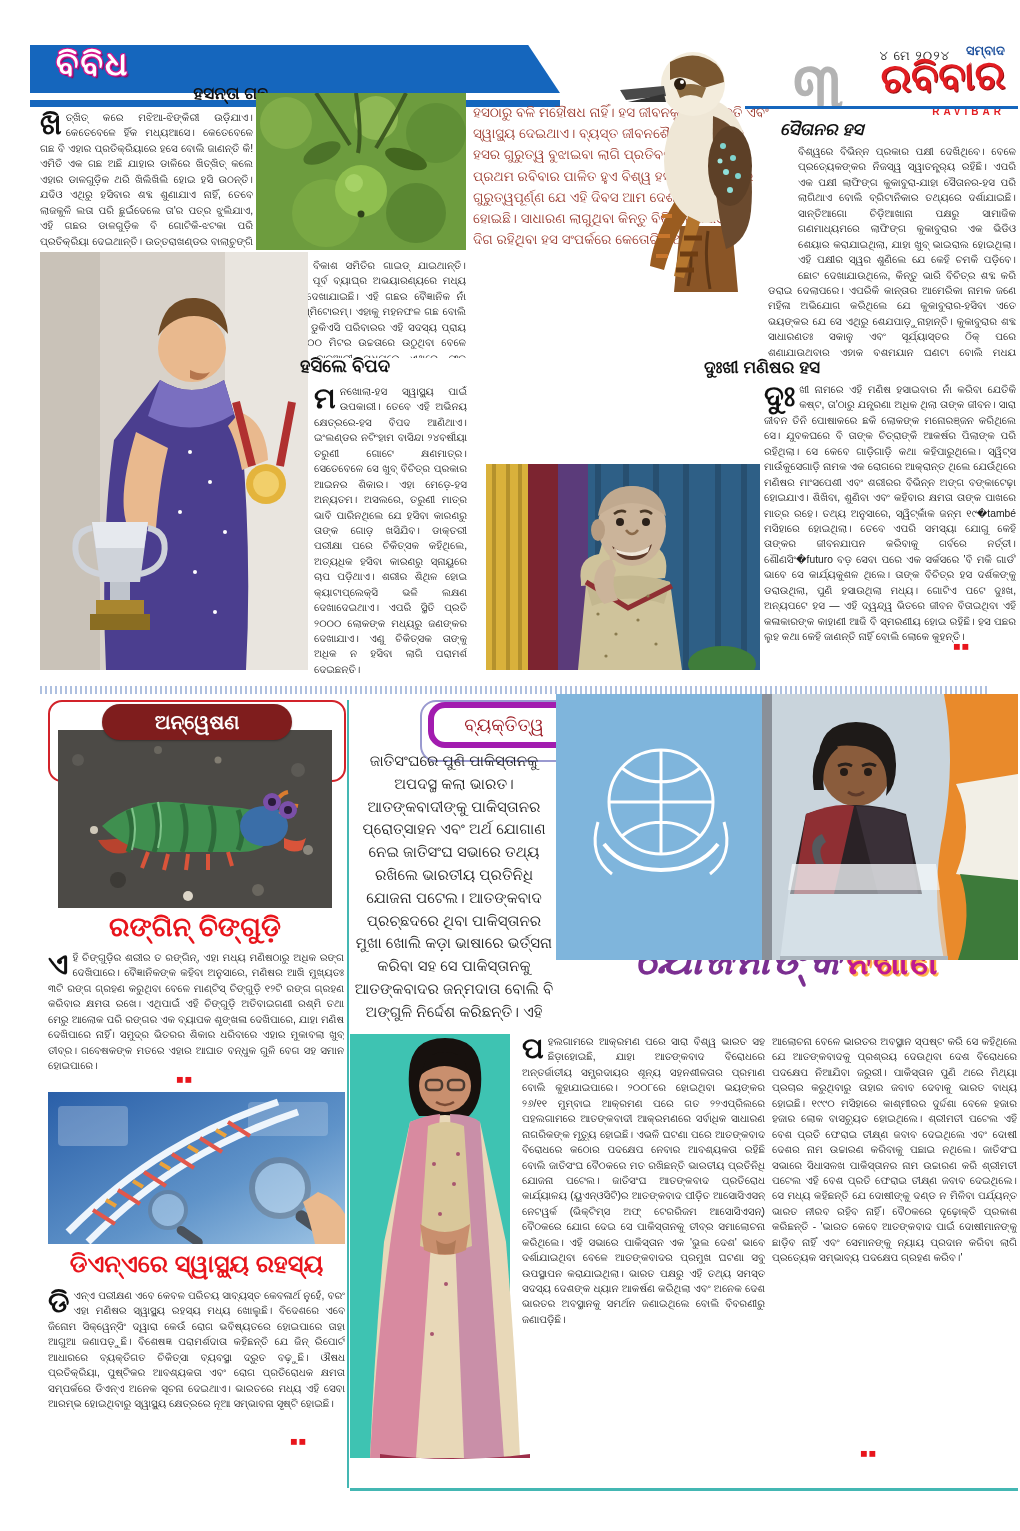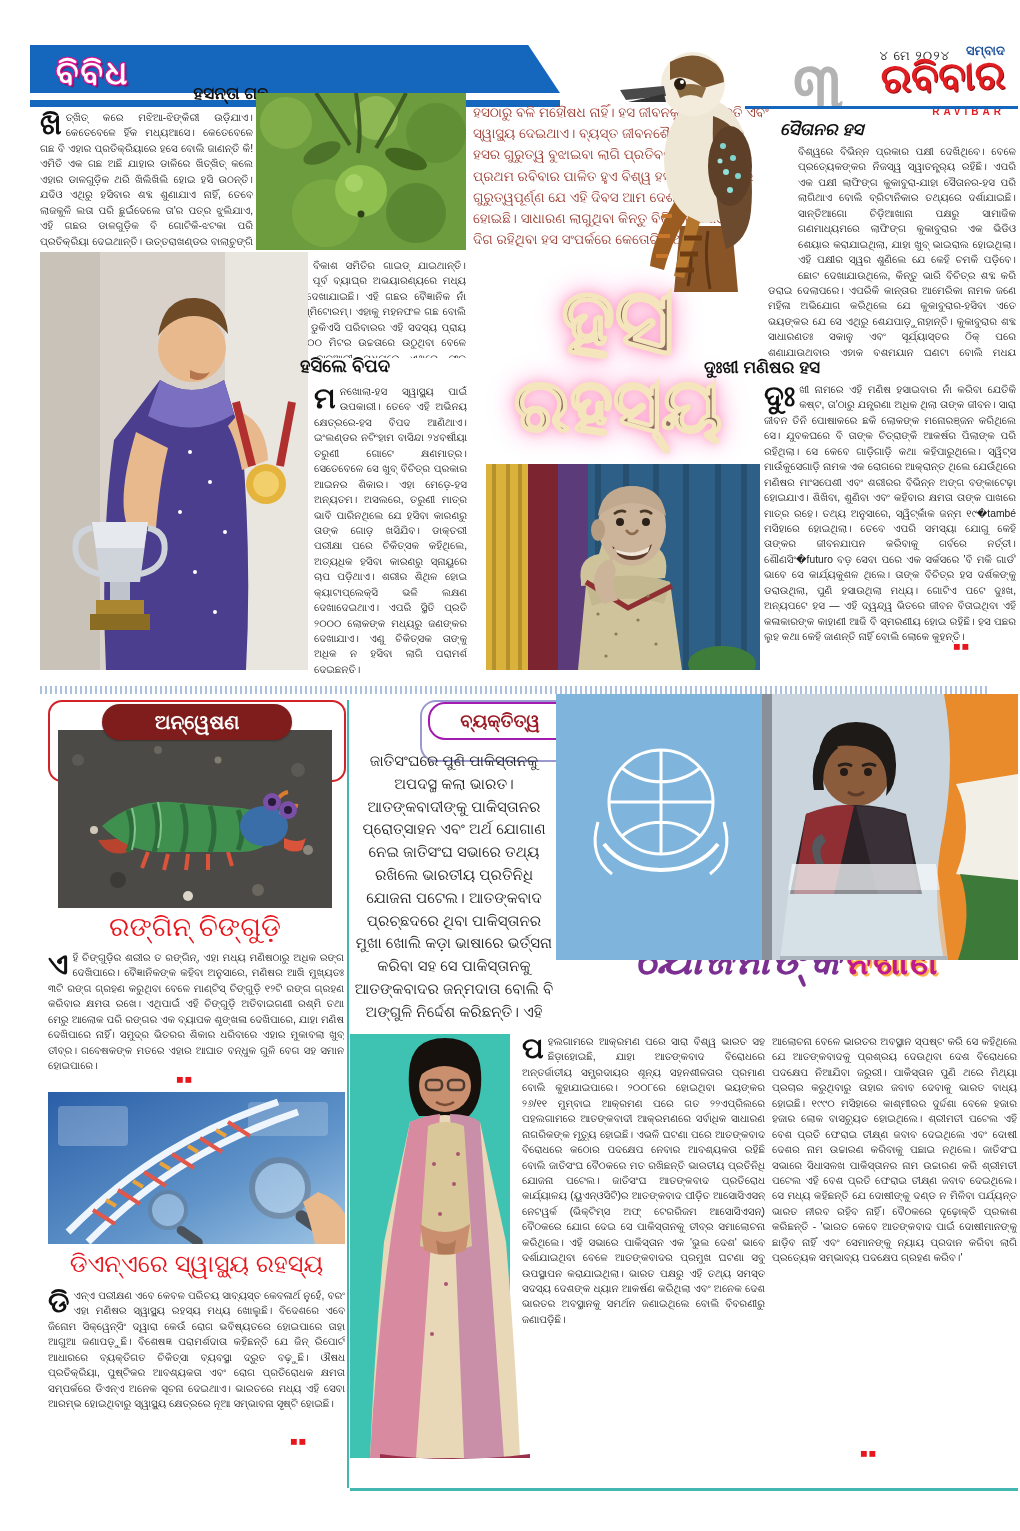--- a/index.html
+++ b/index.html
@@ -1,20 +1,20 @@
 <!DOCTYPE html>
 <html lang="or"><head>
 <meta charset="utf-8">
 <style>
   html,body{margin:0;padding:0;background:#e8e8e8;}
   #page{position:relative;width:1020px;height:1531px;background:#ffffff;margin:0 auto;
         font-family:"Liberation Sans","DejaVu Sans",sans-serif;overflow:hidden;color:#1a1a1a;}
   .abs{position:absolute;}
   
-  .banner{background:#1566bd;clip-path:polygon(0 0,94% 0,100% 100%,0 100%);display:flex;align-items:flex-end;}
+  .banner{background:#1566bd;clip-path:polygon(0 0,94% 0,100% 100%,0 100%);display:flex;align-items:flex-start;}
   .banner-label{color:#ffffff;font-weight:bold;font-size:33px;padding-left:26px;letter-spacing:2px;
     text-shadow:-1px -1px 0 #d6168e,1px -1px 0 #d6168e,-1px 1px 0 #d6168e,1px 1px 0 #d6168e,2px 2px 1px #8c0b5d;}
   .banner-underline{background:#1566bd;}
   .hdr-date{font-size:13px;color:#222;text-align:right;letter-spacing:1px;}
   .hdr-pageno{font-size:64px;font-weight:bold;color:#b3b3b3;line-height:1;}
   .brand{text-align:right;line-height:1;}
   .brand-top{color:#1c4f9c;font-size:13px;font-weight:bold;display:block;}
   .brand-main{color:#e21d22;font-size:40px;font-weight:bold;display:block;transform:rotate(-2deg);
               text-shadow:1px 1px 0 #8e0f12;}
   .brand-sub{color:#e21d22;font-size:10px;font-weight:bold;letter-spacing:4px;display:block;margin-top:10px;}
@@ -29,23 +29,23 @@
     text-shadow:0 0 10px #ff9dc9,0 0 22px #ff9dc9,0 0 34px #ffc2de;}
   .mh1{font-size:92px;display:block;}
   .mh2{font-size:74px;display:block;margin-top:6px;}
   .divider{background:repeating-linear-gradient(90deg,#aec0e0 0 2px,#ffffff 2px 5px);}
   .teal-v{background:#44b7b3;}
   .teal-h{background:#44b7b3;}
   .red-box{border:2px solid #d2232a;border-radius:14px;background:#ffffff;}
   .green-badge{background:#7f1d1d;border-radius:18px;color:#fff;font-weight:bold;font-size:20px;
     display:flex;align-items:center;justify-content:center;box-shadow:0 1px 2px rgba(0,0,0,.3);}
   .blue-box{border:2px solid #9a9ad0;border-radius:16px;background:#ffffff;}
-  .white-pill{background:#ffffff;border:2px solid #a21caf;border-radius:17px;color:#9c1b24;font-weight:bold;
+  .white-pill{background:#ffffff;border:6px solid #a21caf;border-radius:17px;color:#9c1b24;font-weight:normal;
     font-size:18px;display:flex;align-items:center;justify-content:center;}
-  .red-head{color:#e8151c;font-weight:normal;text-align:center;}
+  .red-head{color:#e8151c;font-weight:bold;text-align:center;}
   .persona-intro{font-size:15px;line-height:1.52;text-align:center;color:#1d1d1d;overflow:hidden;}
   .big-head{text-align:center;white-space:nowrap;}
   .big-head .w1{color:#7b2f91;font-size:44px;font-weight:bold;letter-spacing:1px;font-style:italic;}
   .big-head .w2{color:#c01a90;font-size:36px;font-weight:bold;letter-spacing:2px;
     text-shadow:2px 2px 0 #ffb347,-1px -1px 0 #ffb347;}
   .endmark{color:#e8151c;font-size:9px;letter-spacing:1px;}
   .spacer-l{float:left;}
   img,svg{display:block;}
   .photo{overflow:hidden;}
 </style>
@@ -146,24 +146,20 @@
         <circle cx="185" cy="280" r="2" fill="#fff"></circle>
       <circle cx="155" cy="320" r="2" fill="#fff"></circle>
         <circle cx="175" cy="360" r="2" fill="#fff"></circle>
     </svg>
   </div>
 
   <div class="abs headline" style="left:300px;top:356px;width:170px;font-size:18px;">ହସିଲେ ବିପଦ</div>
   <div class="abs body-txt dropcap" style="left:314px;top:384px;width:153px;height:290px;">ମନଖୋଲା-ହସ ସ୍ୱାସ୍ଥ୍ୟ ପାଇଁ ଉପକାରୀ। ତେବେ ଏହି ଅଭିନୟ କ୍ଷେତ୍ରରେ-ହସ ବିପଦ ଆଣିଥାଏ। ଇଂଲଣ୍ଡର ନଟିଂହାମ ବାସିନ୍ଦା ୨୪ବର୍ଷୀୟା ତରୁଣୀ ଗୋଟେ କ୍ଷଣମାତ୍ର। ସେତେବେଳେ ସେ ଖୁବ୍ ବିଚିତ୍ର ପ୍ରକାର ଆଇନର ଶିକାର। ଏହା ମେଡ଼େ-ହସ ଅନ୍ୟତମ। ଅସଲରେ, ତରୁଣୀ ମାତ୍ର ଭାବି ପାରିନଥିଲେ ଯେ ହସିବା କାରଣରୁ ତାଙ୍କ ଗୋଡ଼ ଖସିଯିବ। ଡାକ୍ତରୀ ପରୀକ୍ଷା ପରେ ଚିକିତ୍ସକ କହିଥିଲେ, ଅତ୍ୟଧିକ ହସିବା କାରଣରୁ ସ୍ନାୟୁରେ ଚାପ ପଡ଼ିଥାଏ। ଶରୀର ଶିଥିଳ ହୋଇ କ୍ୟାଟାପ୍ଲେକ୍ସି ଭଳି ଲକ୍ଷଣ ଦେଖାଦେଇଥାଏ। ଏପରି ସ୍ଥିତି ପ୍ରତି ୨୦୦୦ ଲୋକଙ୍କ ମଧ୍ୟରୁ ଜଣଙ୍କର ଦେଖାଯାଏ। ଏଣୁ ଚିକିତ୍ସକ ତାଙ୍କୁ ଅଧିକ ନ ହସିବା ଲାଗି ପରାମର୍ଶ ଦେଇଛନ୍ତି।</div>
 
   <div class="abs red-intro" style="left:473px;top:102px;width:298px;height:178px;">ହସଠାରୁ ବଳି ମହୌଷଧ ନାହିଁ। ହସ ଜୀବନକୁ ଖୁସି, ଶାନ୍ତି ଏବଂ ସ୍ୱାସ୍ଥ୍ୟ ଦେଇଥାଏ। ବ୍ୟସ୍ତ ଜୀବନଶୈଳୀରେ ମଣିଷକୁ ହସର ଗୁରୁତ୍ୱ ବୁଝାଇବା ଲାଗି ପ୍ରତିବର୍ଷ ମେ' ମାସର ପ୍ରଥମ ରବିବାର ପାଳିତ ହୁଏ ବିଶ୍ୱ ହସ ଦିବସ। ସବୁଠାରୁ ଗୁରୁତ୍ୱପୂର୍ଣ୍ଣ ଯେ ଏହି ଦିବସ ଆମ ଦେଶରୁ ହିଁ ଆରମ୍ଭ ହୋଇଛି। ସାଧାରଣ ଲାଗୁଥିବା କିନ୍ତୁ ବିଭିନ୍ନ ଅସାଧାରଣ ଦିଗ ରହିଥିବା ହସ ସଂପର୍କରେ କେତୋଟି କଥା-</div>
-  <div class="abs main-headline" style="left:468px;top:278px;width:300px;">
-    <span class="mh1">ହସ</span>
-    <span class="mh2">ରହସ୍ୟ</span>
-  </div>
 
   <div class="abs photo" style="left:486px;top:464px;width:274px;height:206px;">
     <svg width="274" height="206" viewBox="0 0 274 206">
       <rect width="274" height="206" fill="#2e5f86"></rect>
       <rect x="0" y="0" width="42" height="206" fill="#d9b13b"></rect>
       <path d="M8 0 v206 M22 0 v206 M34 0 v206" stroke="#b4912c" stroke-width="4"></path>
       <rect x="42" y="0" width="30" height="206" fill="#7c2430"></rect>
       <rect x="72" y="0" width="30" height="206" fill="#5b3b7a"></rect>
       <path d="M112 0 v206 M140 0 v206 M170 0 v206 M200 0 v206 M232 0 v206 M258 0 v206" stroke="#274f70" stroke-width="6"></path>
       <ellipse cx="236" cy="200" rx="34" ry="18" fill="#3f7d3a"></ellipse>

